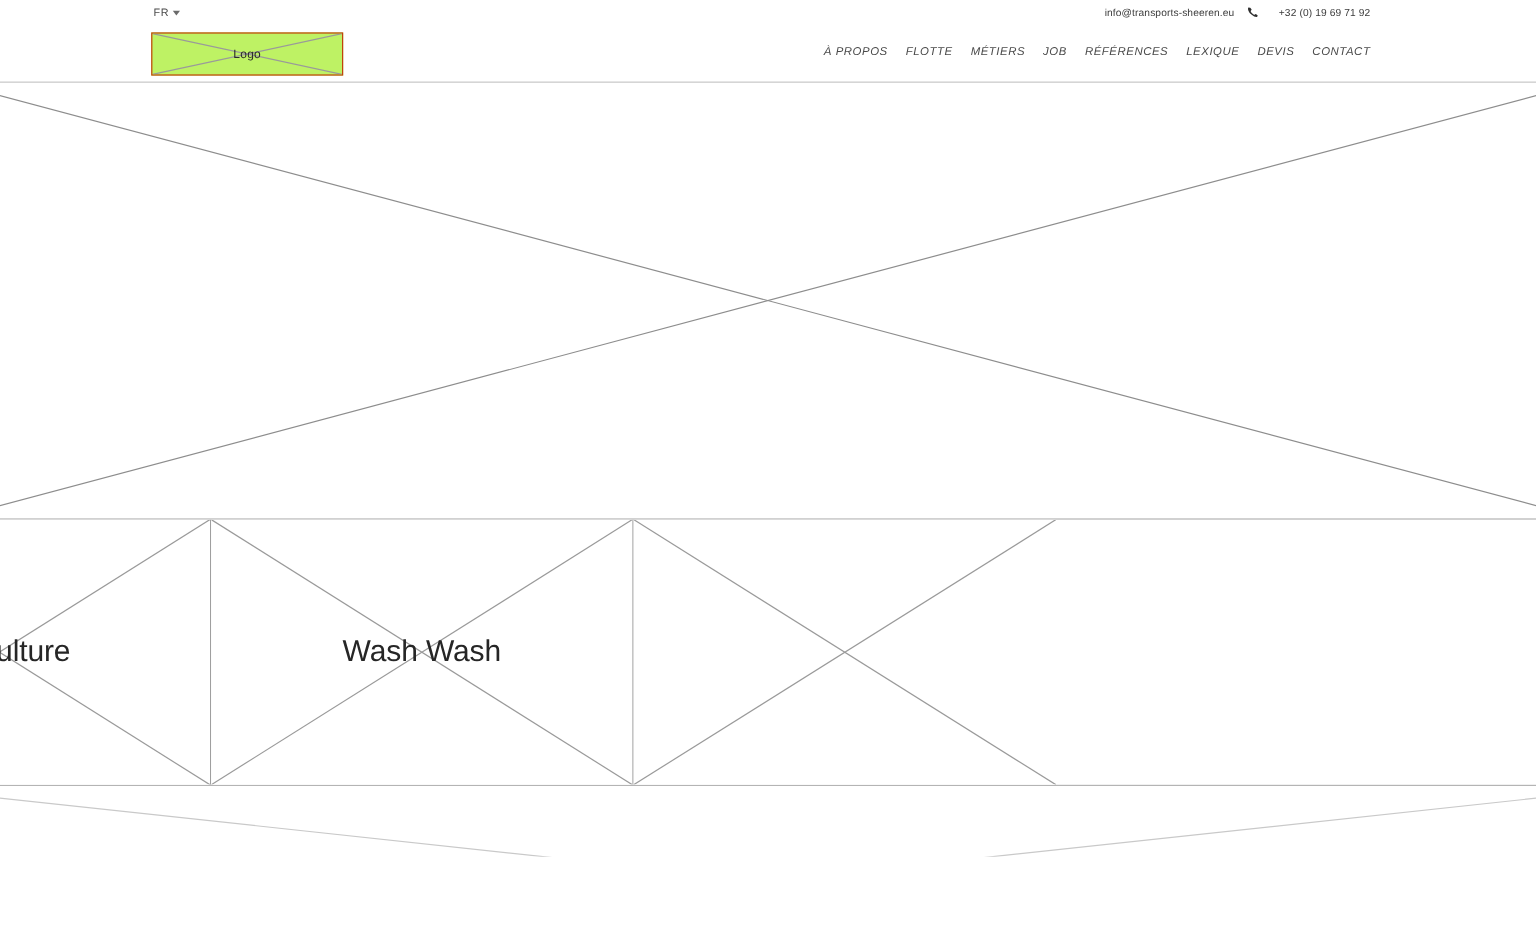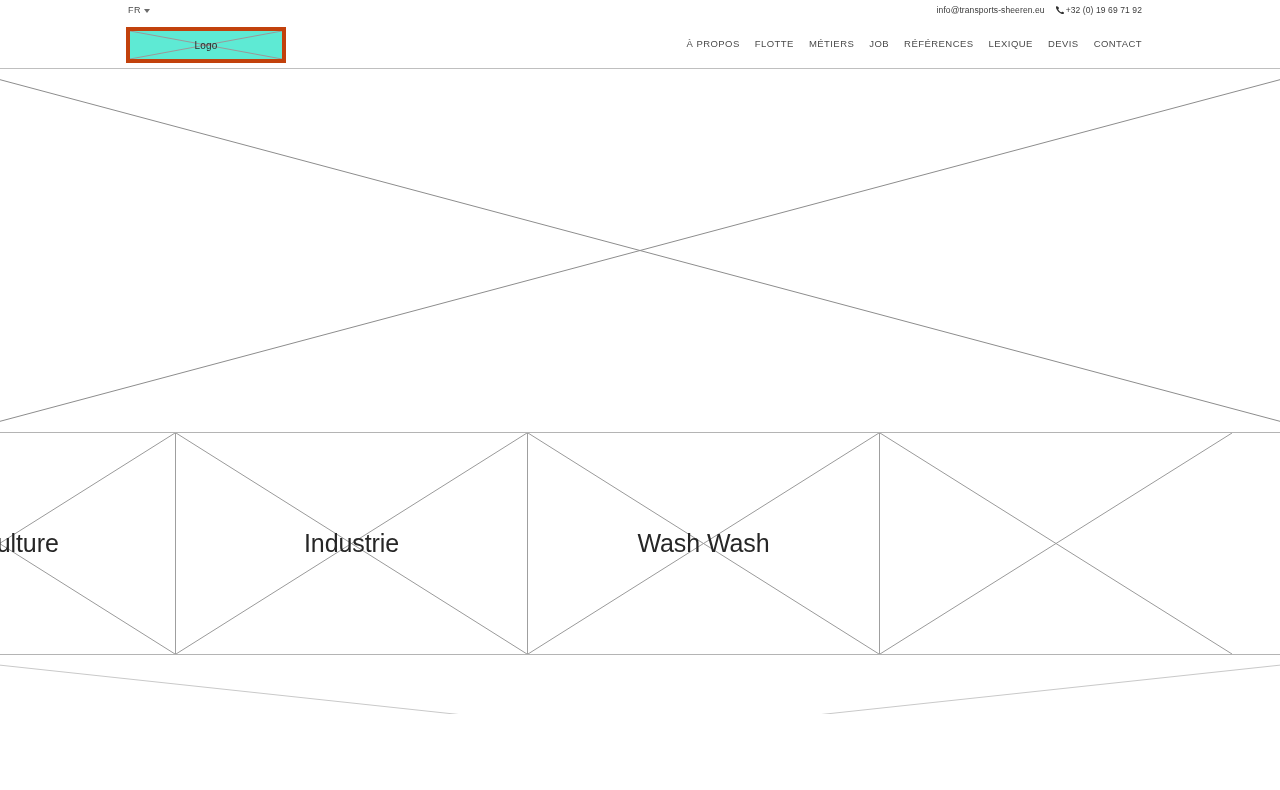--- a/index.html
+++ b/index.html
@@ -33,48 +33,49 @@
     border-left: 3px solid transparent;
     border-right: 3px solid transparent;
     border-top: 4px solid #6b6b6b;
     display: inline-block;
     margin-top: 1px;
   }
 
   .logo-box {
     position: absolute; left: 126px; top: 27px;
     width: 160px; height: 36px;
-    border: 4px solid #c2410c;
-    background: #5eead4;
+    border: 1px solid #c2410c;
+    background: #bef264;
   }
   .logo-box .xline {
     position: absolute; inset: 0; overflow: hidden;
   }
   .logo-box .xline svg { display: block; width: 100%; height: 100%; }
   .logo-label {
     position: absolute; inset: 0;
     display: flex; align-items: center; justify-content: center;
     font-size: 10px; color: #2b2b2b; letter-spacing: .2px;
   }
 
   .topbar-contact {
     position: absolute; right: 138px; top: 5px;
     display: flex; align-items: center; gap: 10px;
     font-size: 8.5px; color: #3a3a3a; letter-spacing: .1px;
     white-space: nowrap;
     margin-left: 20px;
   }
   .topbar-contact a { color: #3a3a3a; text-decoration: none; }
-  .phone-wrap { display: flex; align-items: flex-start; gap: 1px; }
+  .phone-wrap { display: flex; align-items: flex-start; gap: 17px; }
   .phone-icon { width: 10px; height: 10px; display: block; }
 
   .mainnav {
     position: absolute; right: 138px; top: 38px;
     display: flex; align-items: center; gap: 15px;
     white-space: nowrap;
+    font-style: italic;
   }
   .mainnav a {
     font-size: 9.5px;
     letter-spacing: .45px;
     color: #4a4a4a;
     text-decoration: none;
     text-transform: uppercase;
     cursor: pointer;
   }
 
@@ -185,42 +186,35 @@
     <div class="cat-track">
 
       <div class="cat-item">
         <svg viewBox="0 0 352 221" preserveAspectRatio="none">
           <line x1="0" y1="0" x2="352" y2="221" stroke="#9a9a9a" stroke-width="1" vector-effect="non-scaling-stroke"></line>
           <line x1="352" y1="0" x2="0" y2="221" stroke="#9a9a9a" stroke-width="1" vector-effect="non-scaling-stroke"></line>
         </svg>
         <span class="cat-label">Agriculture</span>
       </div>
 
+
+
       <div class="cat-item">
         <svg viewBox="0 0 352 221" preserveAspectRatio="none">
           <line x1="0" y1="0" x2="352" y2="221" stroke="#9a9a9a" stroke-width="1" vector-effect="non-scaling-stroke"></line>
           <line x1="352" y1="0" x2="0" y2="221" stroke="#9a9a9a" stroke-width="1" vector-effect="non-scaling-stroke"></line>
         </svg>
-        <span class="cat-label">Industrie</span>
+        <span class="cat-label">Wash Wash</span>
       </div>
-
 
       <div class="cat-item">
         <svg viewBox="0 0 352 221" preserveAspectRatio="none">
           <line x1="0" y1="0" x2="352" y2="221" stroke="#9a9a9a" stroke-width="1" vector-effect="non-scaling-stroke"></line>
           <line x1="352" y1="0" x2="0" y2="221" stroke="#9a9a9a" stroke-width="1" vector-effect="non-scaling-stroke"></line>
         </svg>
-        <span class="cat-label">Wash Wash</span>
-      </div>
-
-      <div class="cat-item">
-        <svg viewBox="0 0 352 221" preserveAspectRatio="none">
-          <line x1="0" y1="0" x2="352" y2="221" stroke="#9a9a9a" stroke-width="1" vector-effect="non-scaling-stroke"></line>
-          <line x1="352" y1="0" x2="0" y2="221" stroke="#9a9a9a" stroke-width="1" vector-effect="non-scaling-stroke"></line>
-        </svg>
         <span class="cat-label"></span>
       </div>
 
     </div>
   </div>
 
   <div class="fleet">
 
     <svg class="fleet-bg" viewBox="0 0 1280 200" preserveAspectRatio="none">
       <line x1="-20" y1="8" x2="1300" y2="150" stroke="#c9c9c9" stroke-width="1" vector-effect="non-scaling-stroke"></line>

